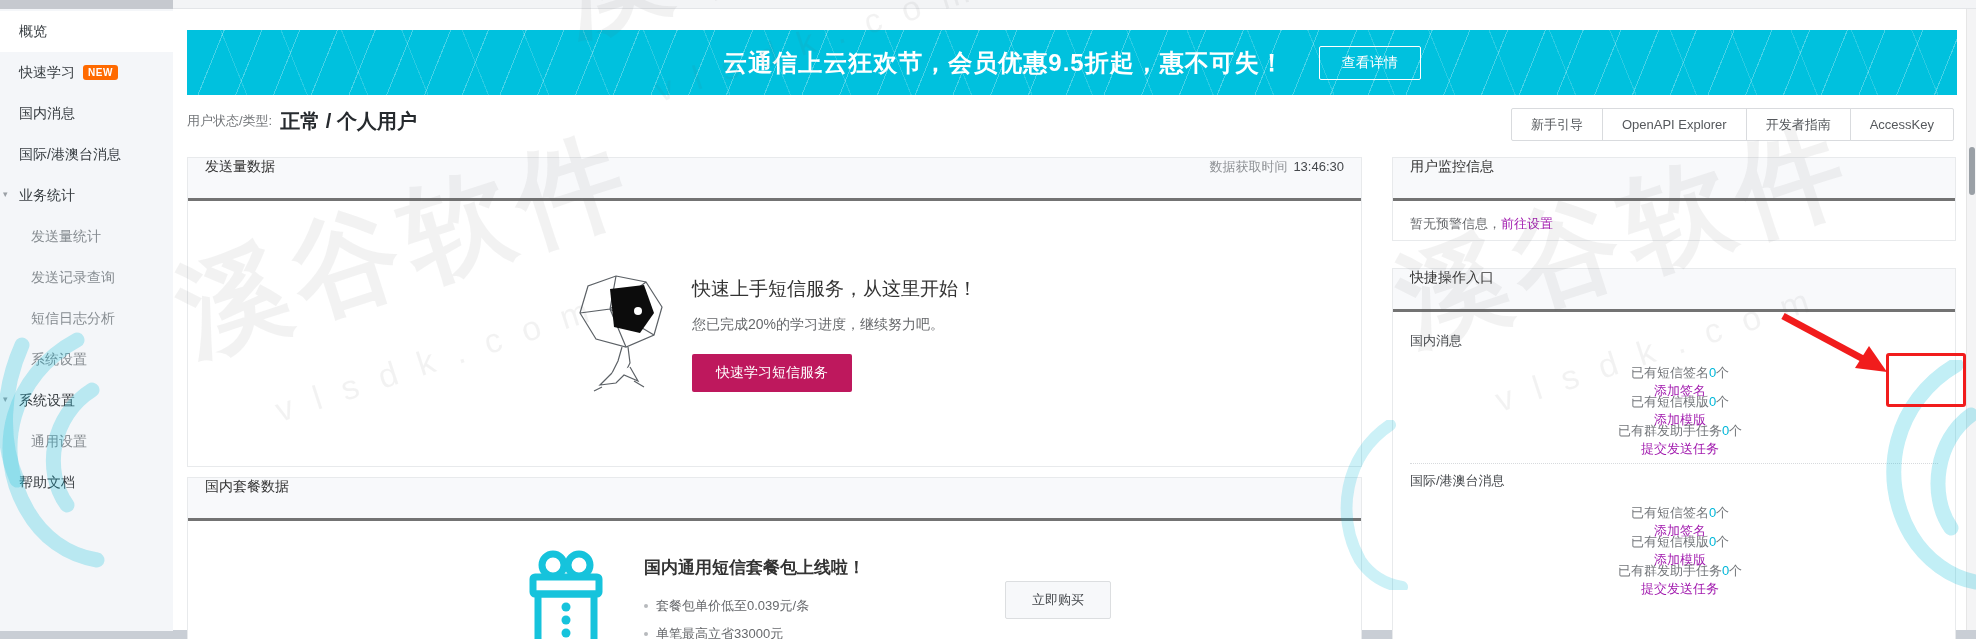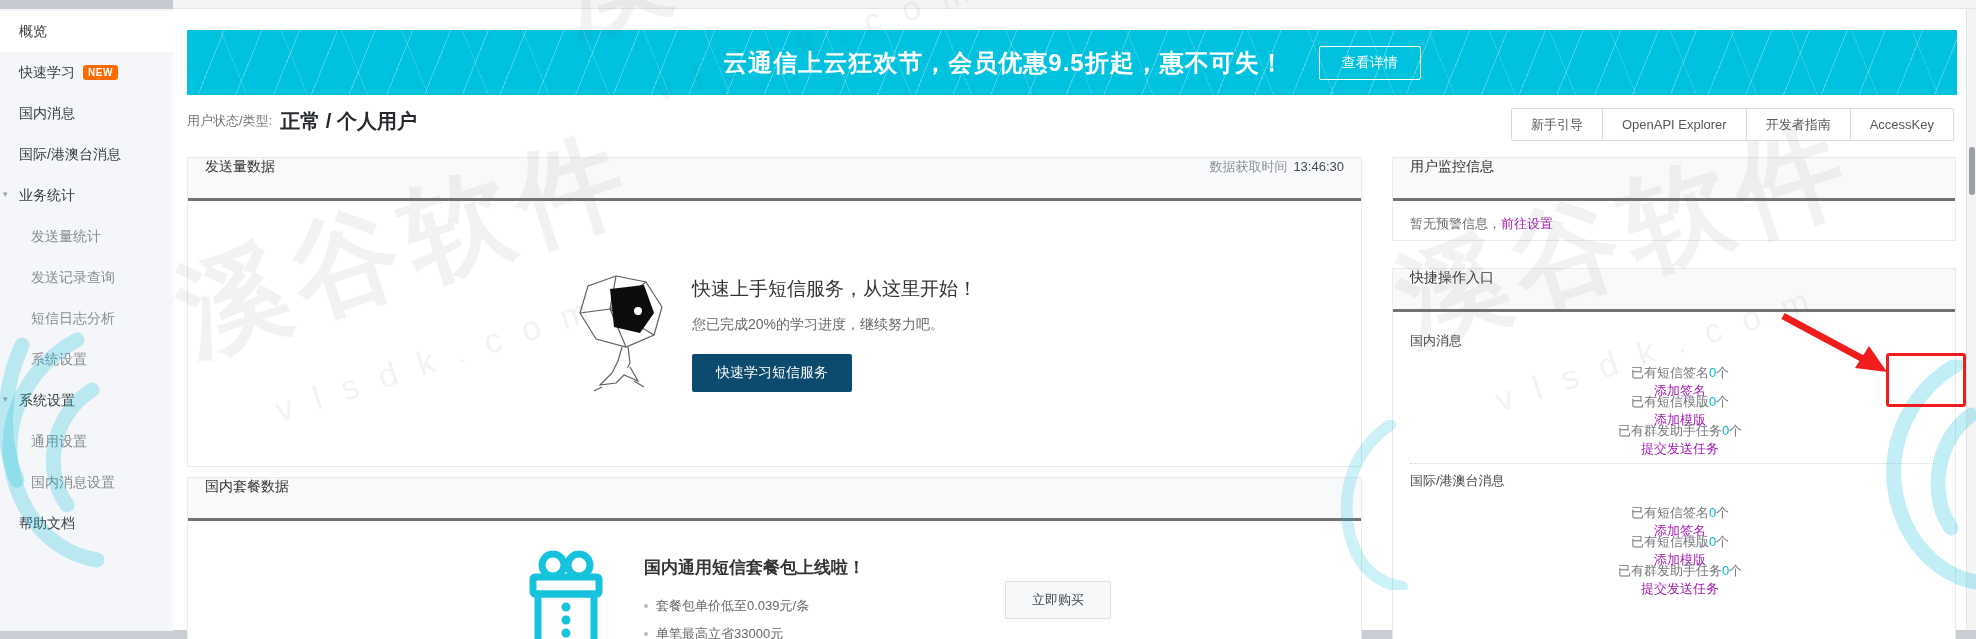--- a/index.html
+++ b/index.html
@@ -137,23 +137,20 @@
       </div>
     <div class="side-item sub">
         <span>系统设置</span>
       </div>
     <div class="side-item">
         <span class="tri">▾</span>
         <span>系统设置</span>
       </div>
     <div class="side-item sub">
         <span>通用设置</span>
-      </div>
-    <div class="side-item sub">
-        <span>国内消息设置</span>
       </div>
     <div class="side-item">
         <span>帮助文档</span>
       </div>
   </div>
 
   <div class="banner" style="background-color: rgb(0, 193, 222);">
     <span class="banner-text">云通信上云狂欢节，会员优惠9.5折起，惠不可失！</span>
     <button class="banner-btn">查看详情</button>
   </div>
@@ -184,21 +181,21 @@
             <path d="M50,74 L46,88 L40,100 M56,74 L58,90 L52,102"></path>
             <path d="M40,100 L28,112 L44,110 L52,102 L66,108 L58,94" fill="#fff"></path>
             <path d="M30,114 L22,118 M62,108 L72,114"></path>
           </g>
           <polygon points="38,16 72,12 82,40 68,60 42,54" fill="#0c0c0c"></polygon>
           <circle cx="66" cy="38" r="4" fill="#fff"></circle>
         </svg>
         <div class="learn-texts">
           <div class="t1">快速上手短信服务，从这里开始！</div>
           <div class="t2">您已完成20%的学习进度，继续努力吧。</div>
-          <button class="cyan-btn" style="background-color: #0c4a6e;">快速学习短信服务</button>
+          <button class="cyan-btn" style="background-color: #be185d;">快速学习短信服务</button>
         </div>
       </div>
     </div>
   </div>
 
   <div class="panel" id="panel-pkg">
     <div class="panel-hd">
       <span class="ttl">国内套餐数据</span>
     </div>
     <div class="pkg-body">

